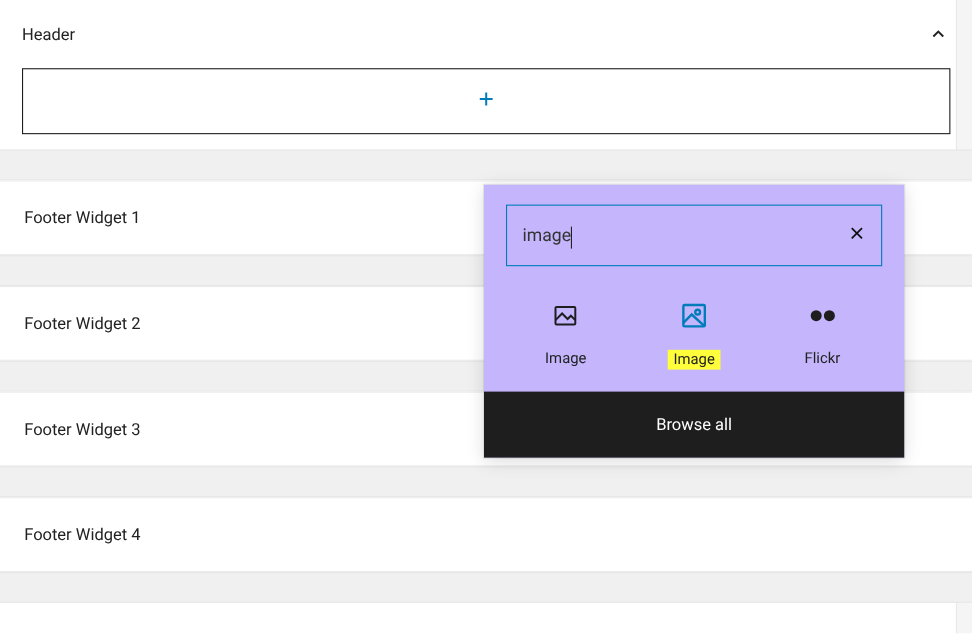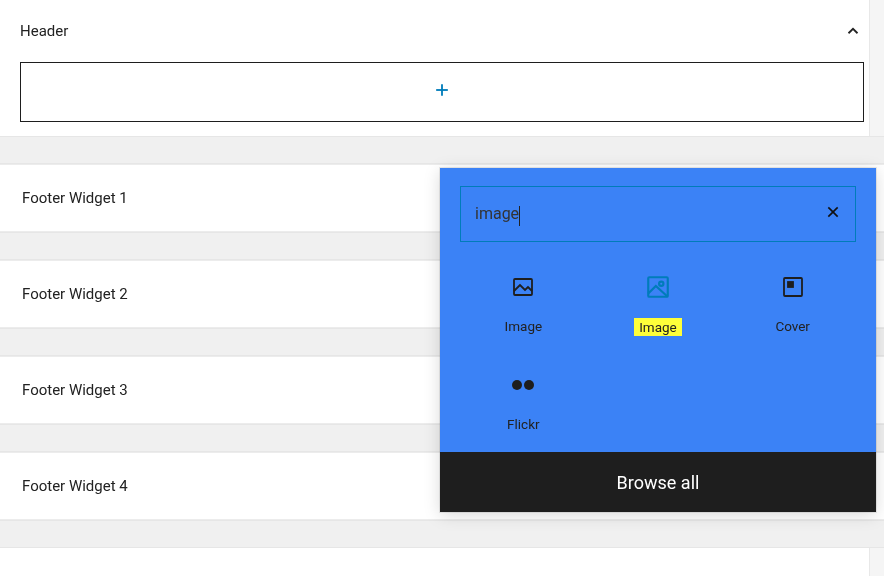--- a/index.html
+++ b/index.html
@@ -44,22 +44,22 @@
     padding: 24px 20px 24px 22px;
     font-size: 15px;
     color: #222;
     border-top: 1px solid #ececec;
     border-bottom: 1px solid #ececec;
   }
   .popover {
     position: absolute;
     top: 168px;
     left: 440px;
-    width: 436px;
-    background: #3b82f6;
+    width: 382px;
+    background: #c4b5fd;
     box-shadow: 0 3px 16px rgba(0,0,0,0.15), 0 0 0 1px rgba(0,0,0,0.08);
   }
   .search-wrap {
     padding: 18px 20px 8px 20px;
   }
   .search-box {
     border: 1.8px solid #007cba;
     height: 56px;
     display: flex;
     align-items: center;
@@ -106,21 +106,21 @@
   }
   .block-label { font-size: 13.5px; color: #222; }
   .block-label.highlight { background: #feff3a; padding: 1px 5px; }
   .browse-all {
     background: #1e1e1e;
     color: #fff;
     height: 60px;
     display: flex;
     align-items: center;
     justify-content: center;
-    font-size: 18px;
+    font-size: 15px;
     cursor: pointer;
   }
   .scrollbar { position:absolute; top:0; right:0; width:15px; height:576px; background:#f5f5f5; border-left:1px solid #e8e8e8; z-index:-1;}
 </style>
 </head>
 <body>
 
 <div class="panel">
 
   <div class="header-section">
@@ -185,29 +185,20 @@
         <svg width="28" height="28" viewBox="0 0 24 24" fill="none" stroke="#007cba" stroke-width="2">
             <rect x="3" y="3" width="18" height="18" rx="1"></rect>
             <circle cx="15" cy="9" r="2"></circle>
             <polyline points="3 18 10 11 21 21"></polyline>
           </svg>
       </div>
       <div class="block-label highlight">Image</div>
     </div>
 
 
-    <div class="block-item">
-      <div class="block-icon">
-        <svg width="24" height="24" viewBox="0 0 24 24" fill="none" stroke="#1e1e1e" stroke-width="1.8">
-            <rect x="3" y="3" width="18" height="18" rx="1"></rect>
-            <rect x="7" y="7" width="5" height="5" fill="#1e1e1e"></rect>
-          </svg>
-      </div>
-      <div class="block-label">Cover</div>
-    </div>
 
 
     <div class="block-item">
       <div class="block-icon">
         <svg width="26" height="14" viewBox="0 0 26 14">
             <circle cx="7" cy="7" r="5" fill="#1e1e1e"></circle>
             <circle cx="19" cy="7" r="5" fill="#1e1e1e"></circle>
           </svg>
       </div>
       <div class="block-label">Flickr</div>

